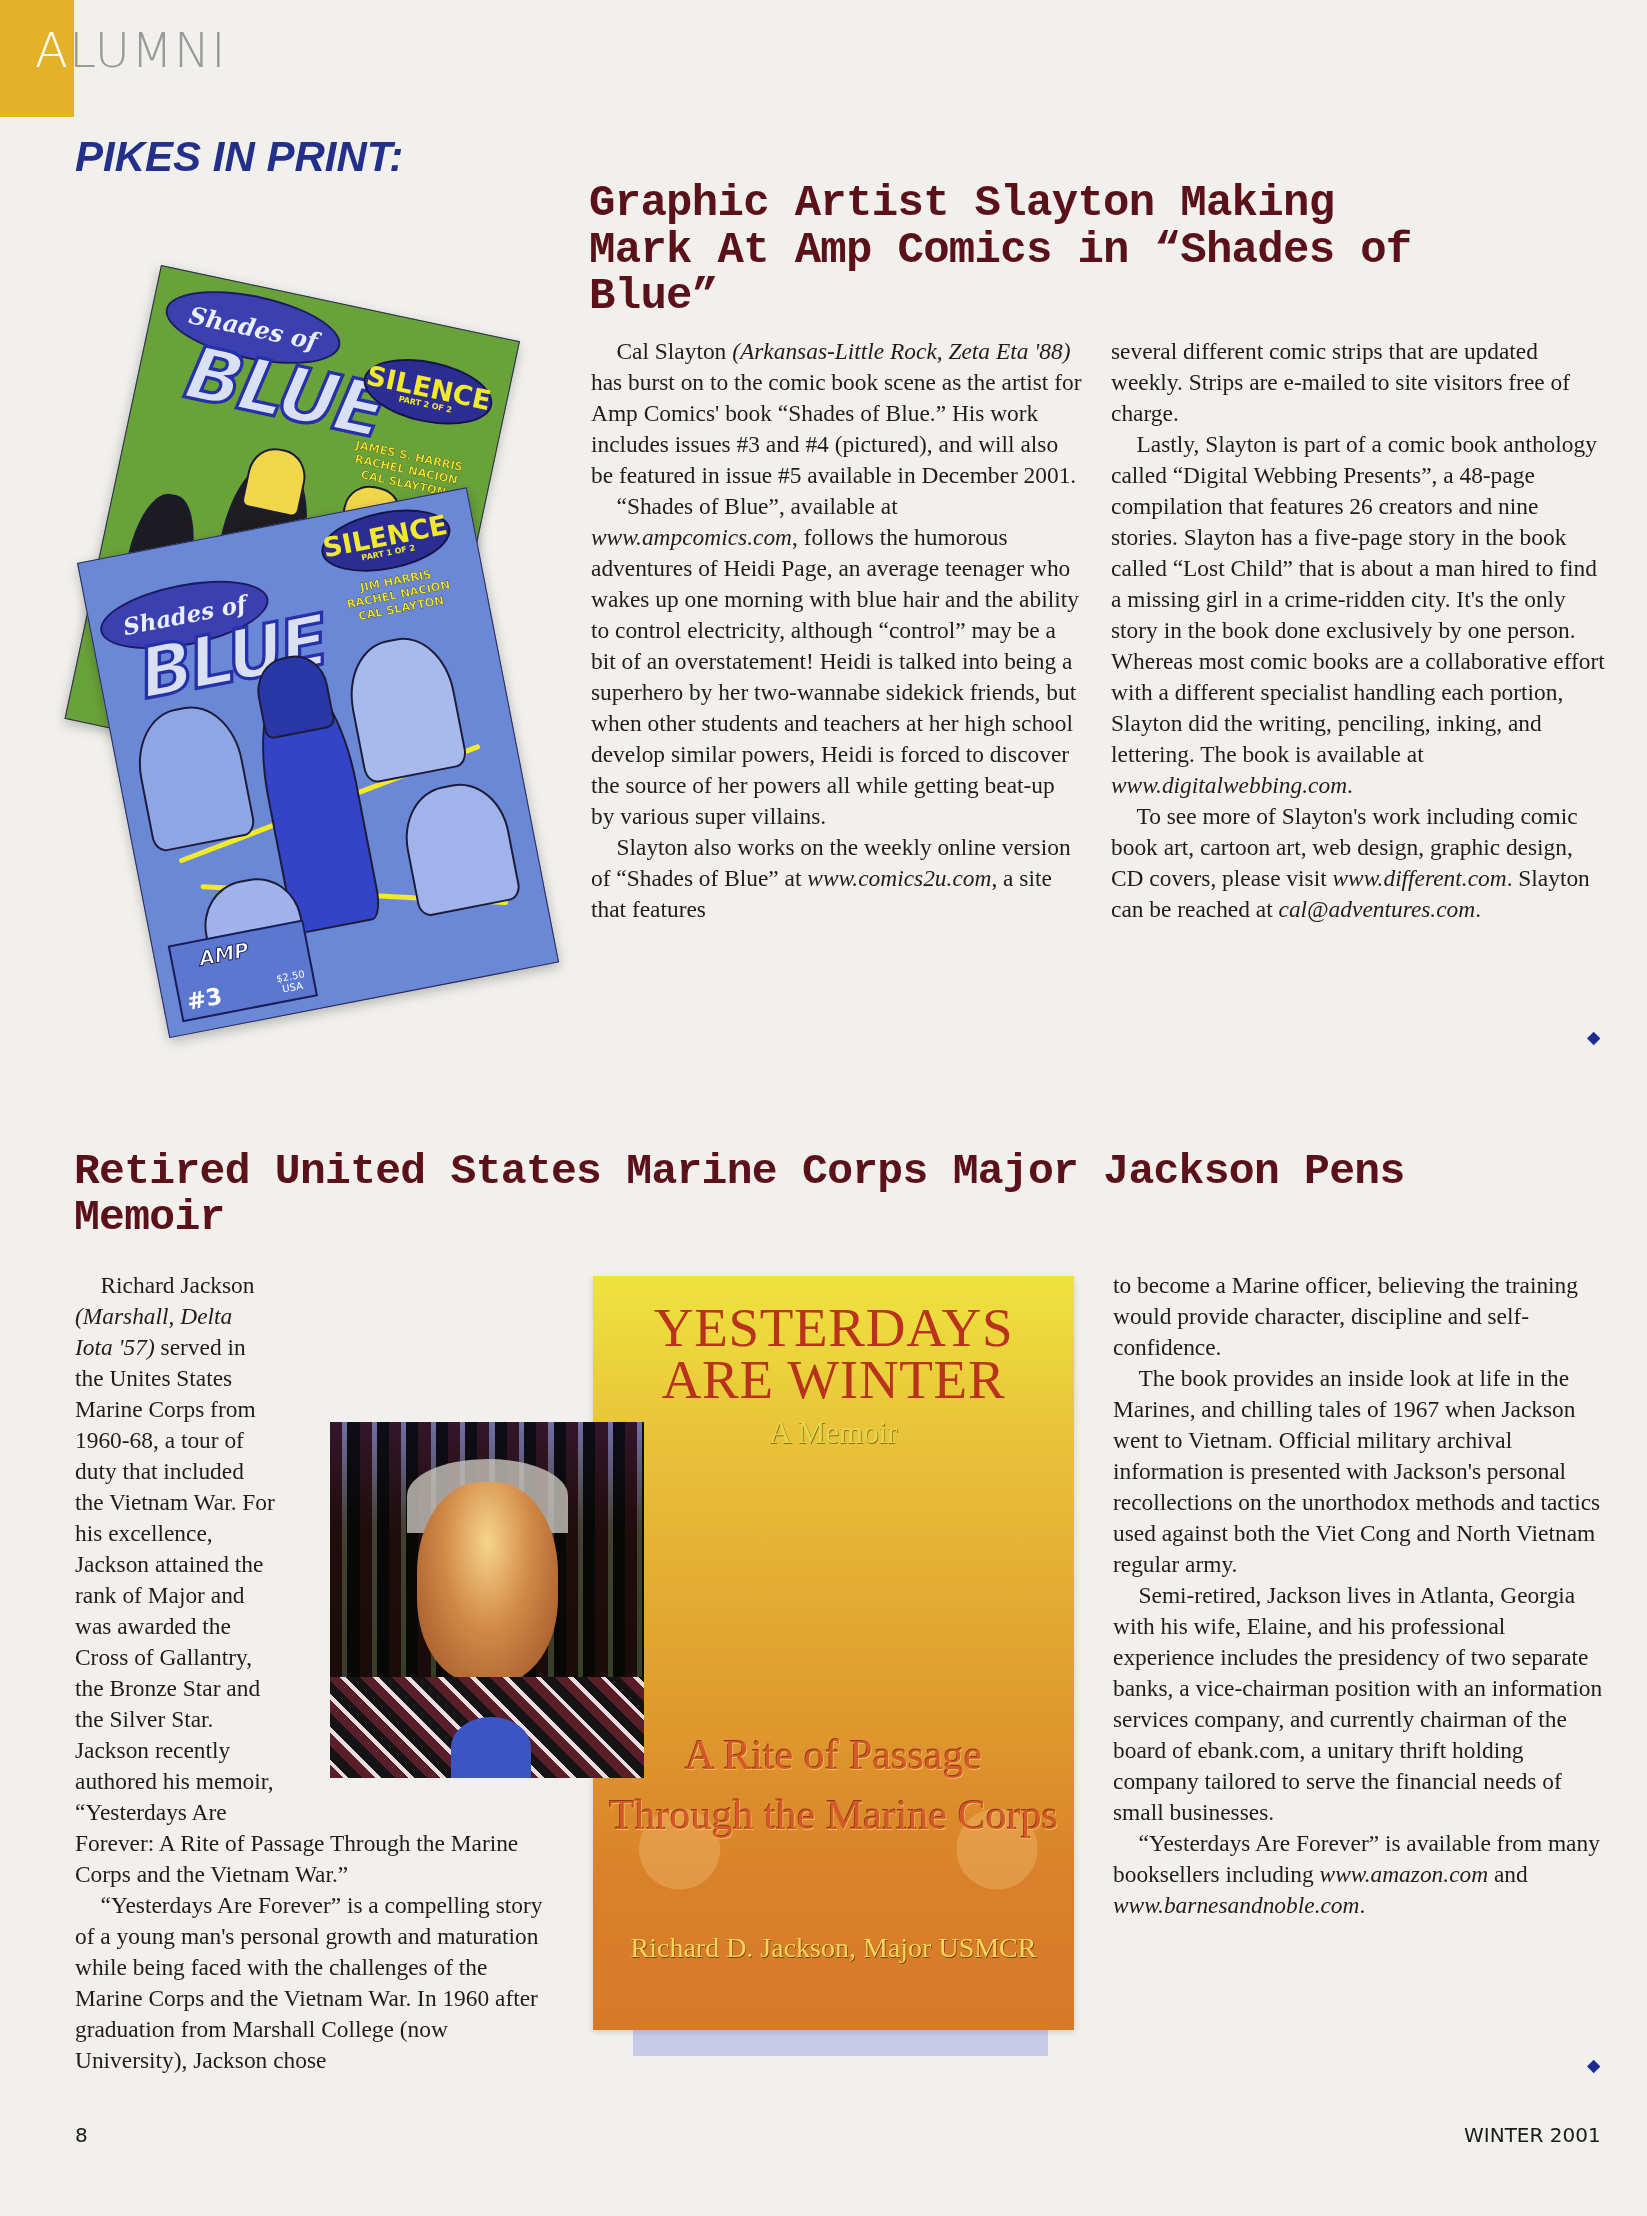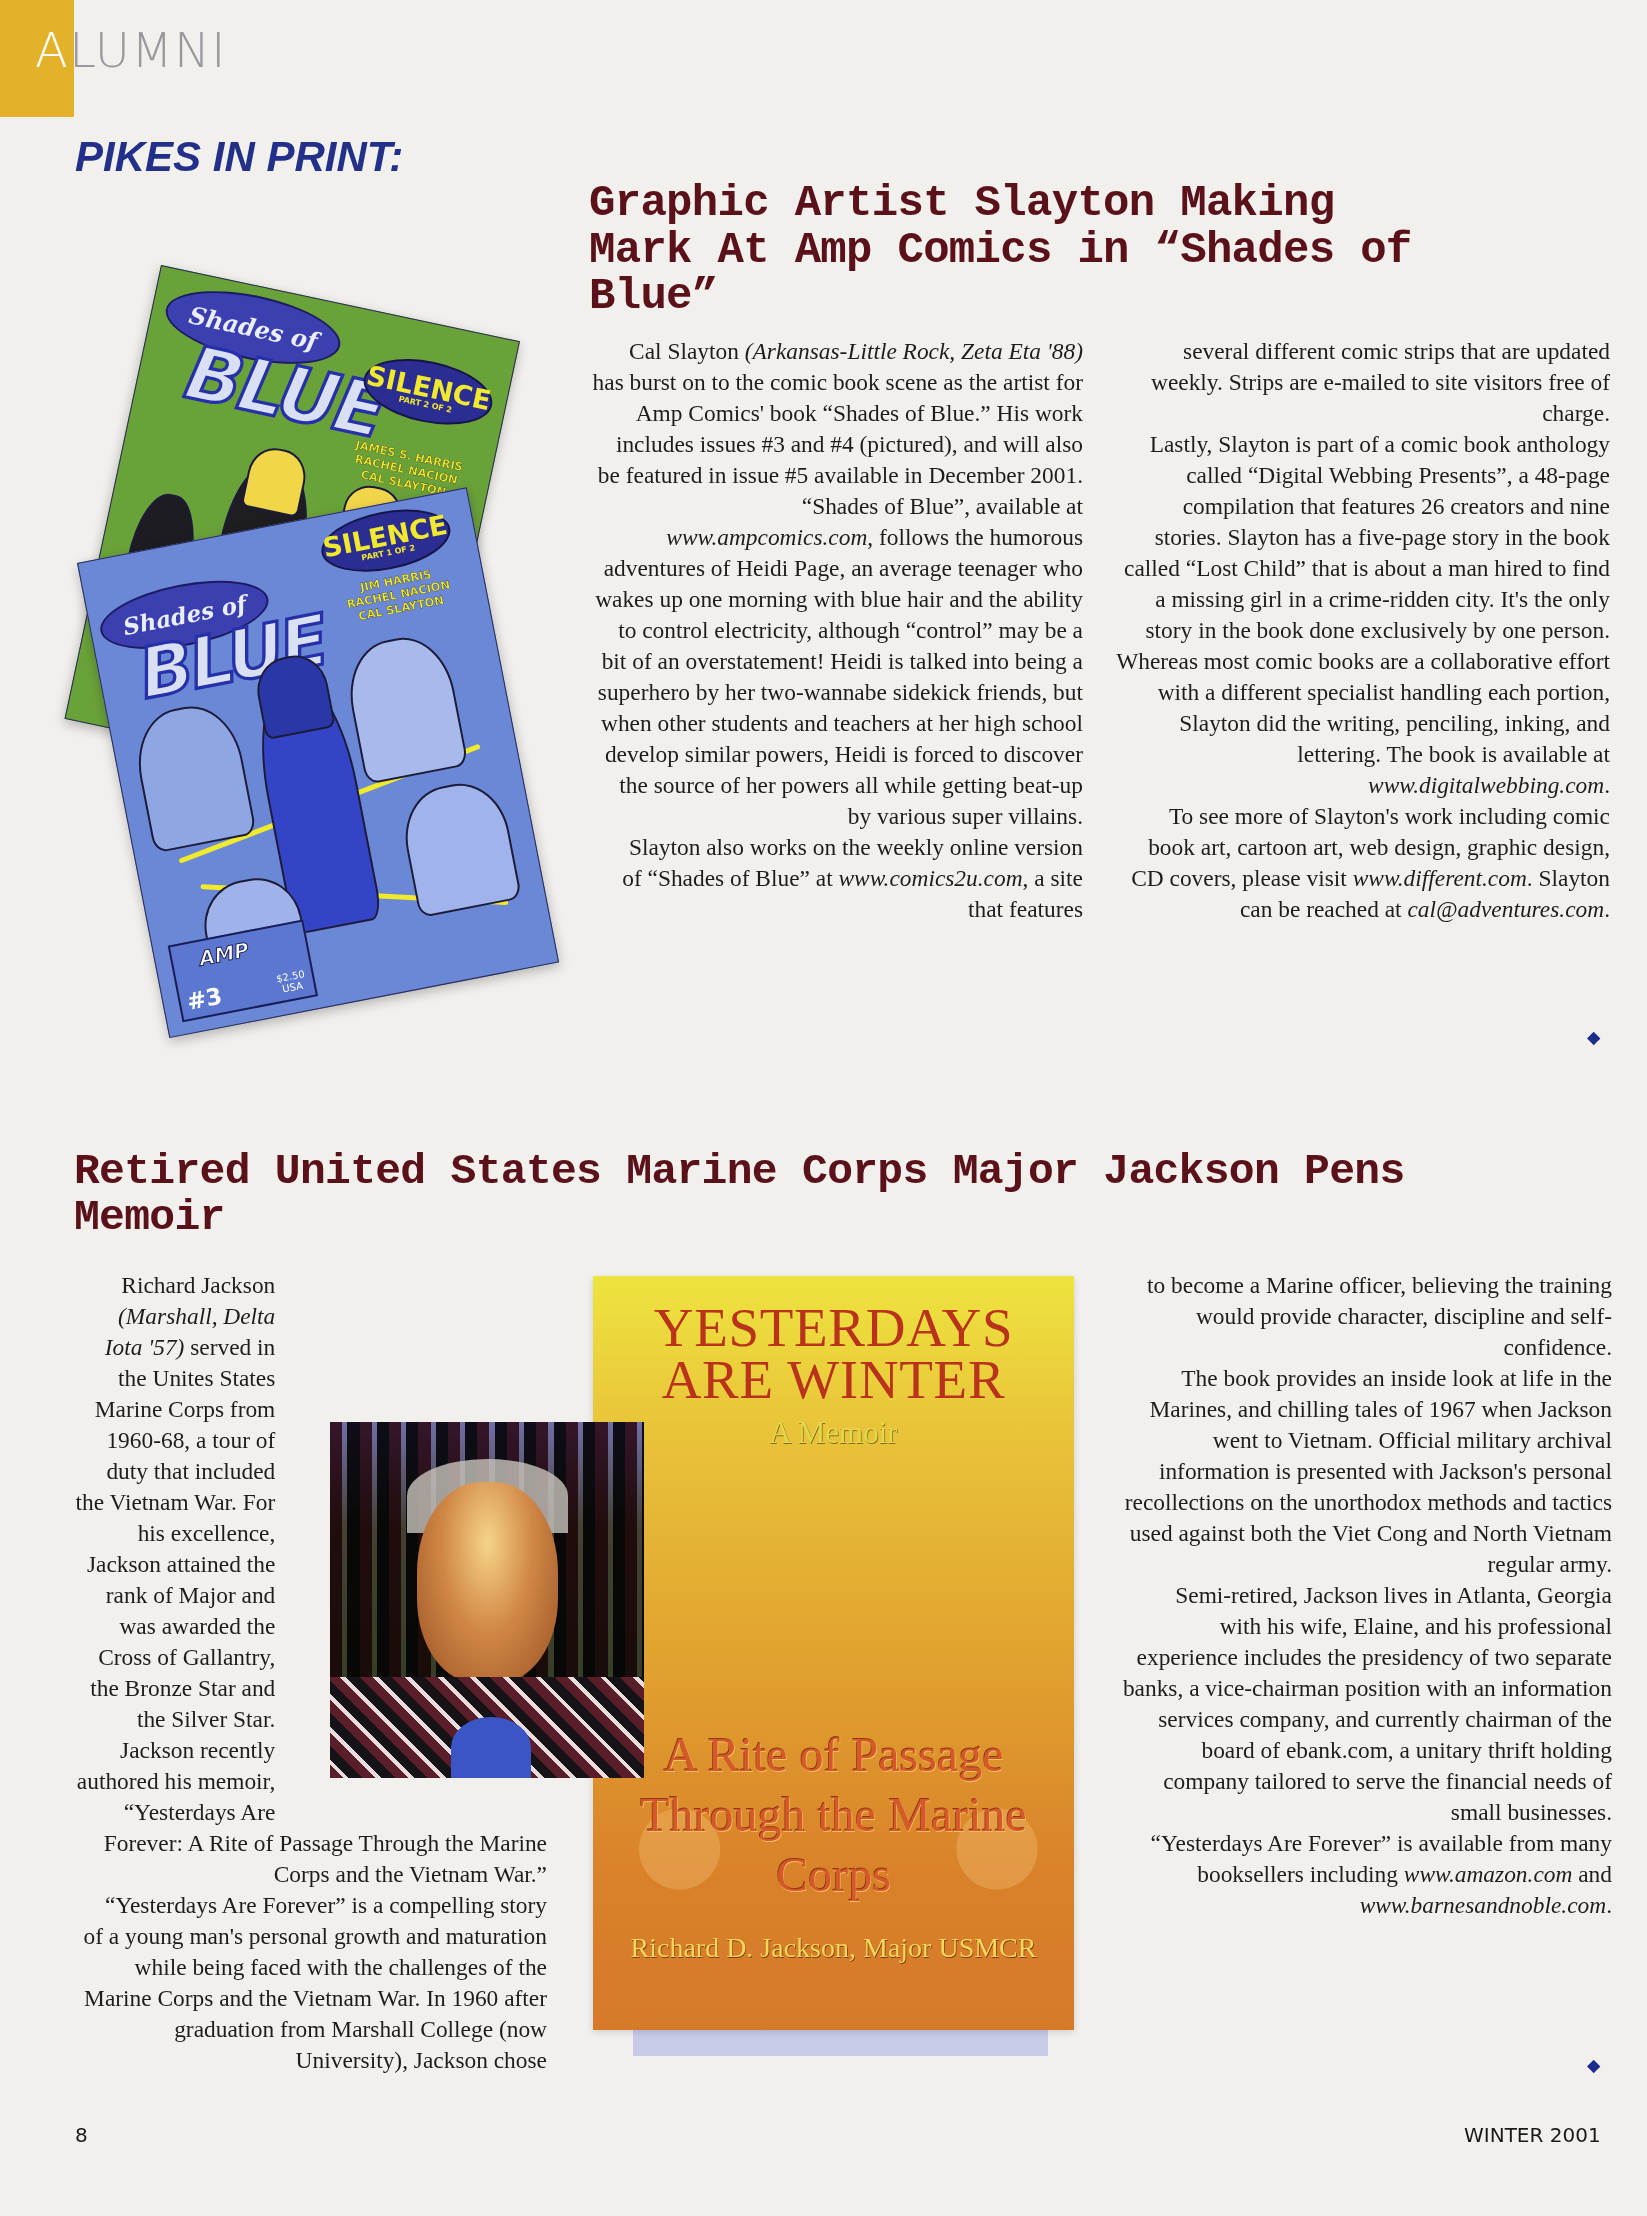--- a/index.html
+++ b/index.html
@@ -20,21 +20,21 @@
   .kicker {
     left: 75px; top: 133px; font-family: "Liberation Sans", sans-serif; font-weight: 700;
     font-style: italic; font-size: 42px; color: #23308a; letter-spacing: 0px;
   }
   .headline {
     font-family: Liberation Mono, monospace; font-weight: 700; color: #5a1119;
     letter-spacing: -0.7px; line-height: 1.06;
   }
   .h1 { left: 589px; top: 180px; width: 871px; font-size: 44px; }
   .h2 { left: 74px; top: 1149px; width: 1407px; font-size: 43px; }
-  .col { font-size: 23.4px; line-height: 31px; text-align: right; }
+  .col { font-size: 23.4px; line-height: 31px; text-align: left; }
   .col p { margin: 0; text-indent: 25.5px; }
   .col p.noindent { text-indent: 0; }
   .col em { font-style: italic; }
   .c1 { left: 591px; top: 336px; width: 492px; }
   .c2 { left: 1111px; top: 336px; width: 499px; }
   .c3 { left: 75px; top: 1270px; width: 472px; }
   .c4 { left: 1113px; top: 1270px; width: 499px; }
   .wrap-float { float: right; width: 265px; height: 382px; margin: 166px 0 0 6.7px; shape-outside: inset(0); }
   .endmark { color: #1d2d8f; font-size: 17.4px; }
   .end1 { left: 1587px; top: 1027px; }
@@ -128,21 +128,21 @@
     text-align: center; font-family: "Liberation Serif", serif;
   }
   .book-shadow { left: 633px; top: 2029px; width: 415px; height: 27px; background: #c7cbe8; z-index: 1; }
   .book-title {
     position: absolute; left: 0; right: 0; top: 25.5px; color: #b8321c;
     font-size: 55px; line-height: 52px; letter-spacing: 0.7px;
   }
   .book-subtitle { position: absolute; left: 0; right: 0; top: 139px; color: #e4d84a; font-size: 31px; text-shadow: 0.7px 0.7px 0 #8a6a1d; }
   .book-rite {
     position: absolute; left: 0; right: 0; top: 449px; color: #d6572a;
-    font-size: 48px; line-height: 60px; text-shadow: 0.7px 0.7px 0 #f4c060, -0.7px -0.7px 0 #8a3b12;
+    font-size: 42px; line-height: 60px; text-shadow: 0.7px 0.7px 0 #f4c060, -0.7px -0.7px 0 #8a3b12;
   }
   .book-author {
     position: absolute; left: 0; right: 0; top: 656px; color: #f5d85a;
     font-size: 28px; text-shadow: 0.7px 0.7px 0 #7a3a10;
   }
 </style>
 </head>
 <body>
 
 <div class="abs section-block"></div>

